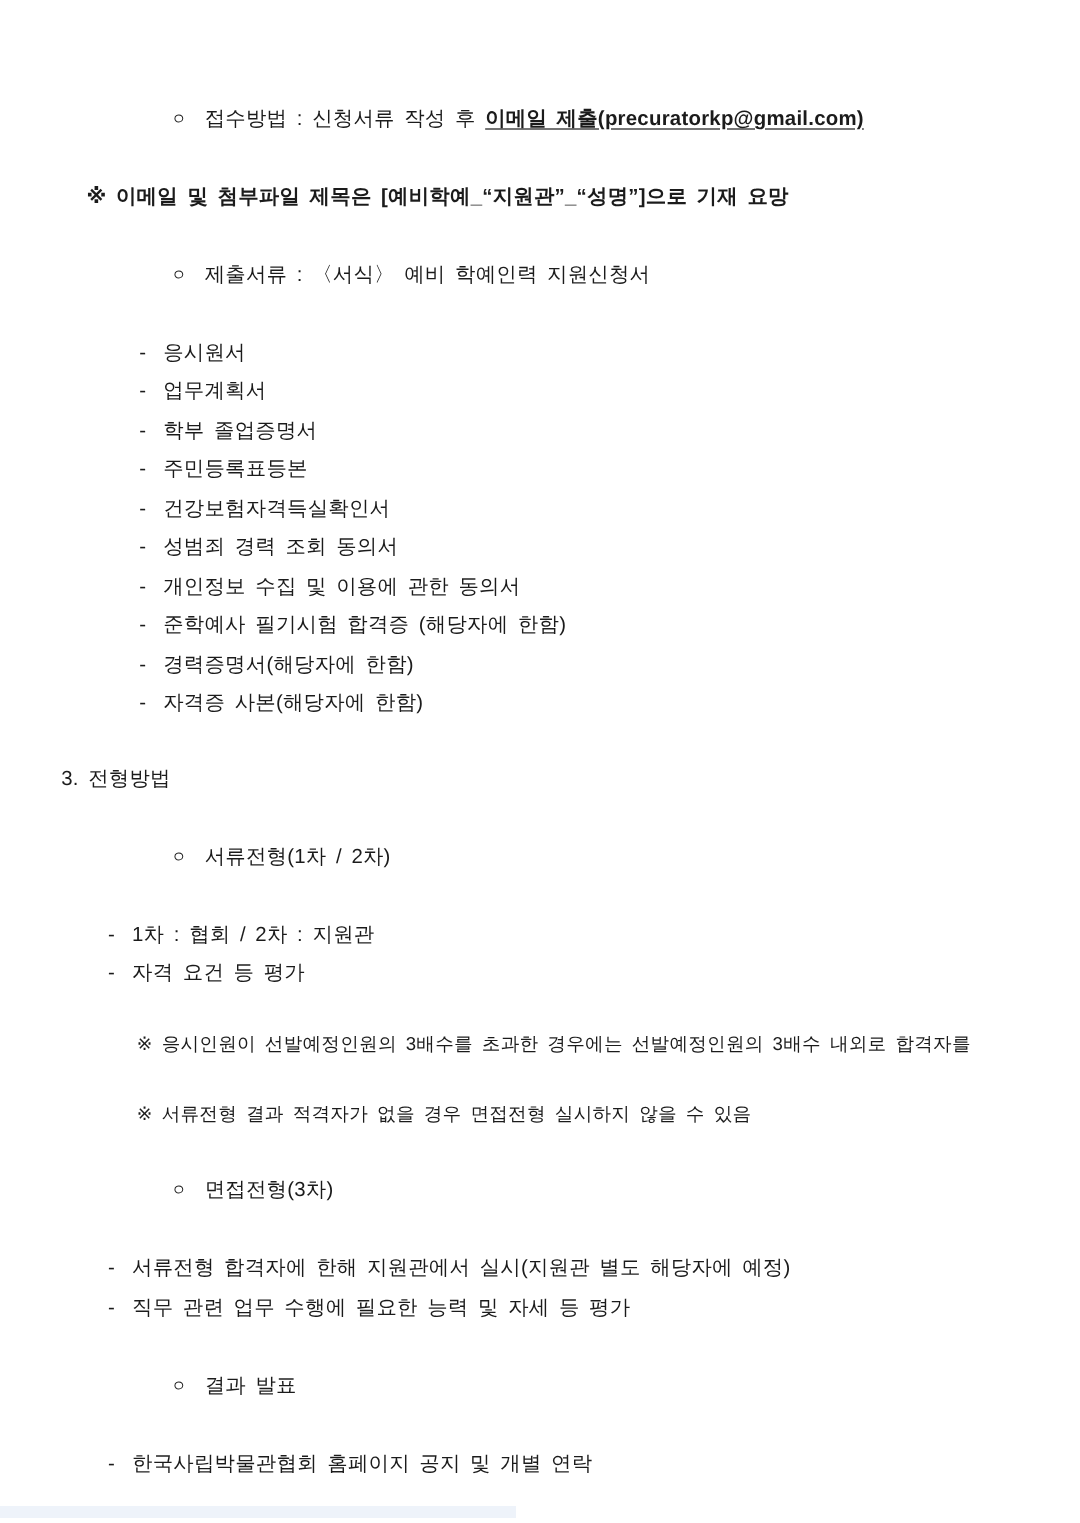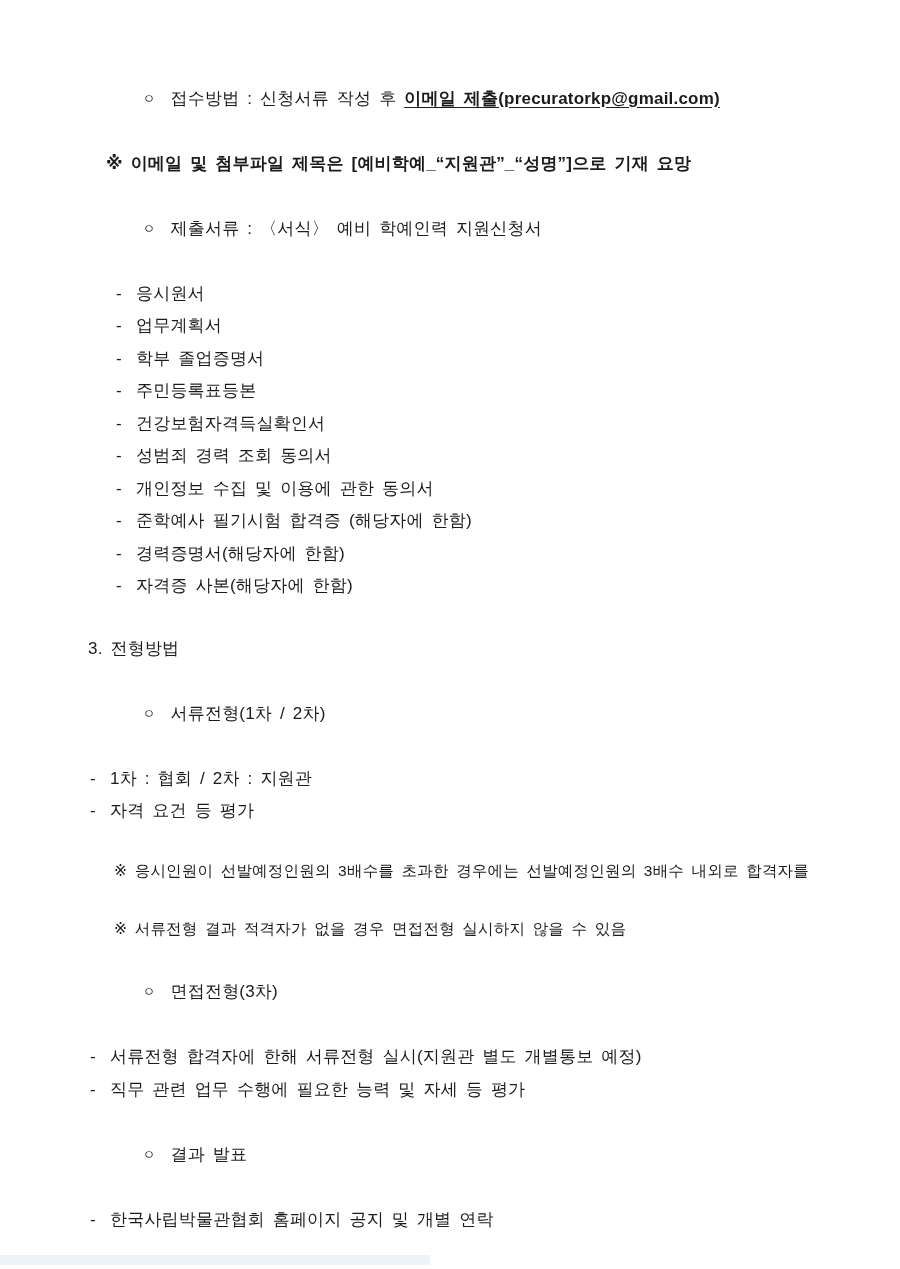--- a/index.html
+++ b/index.html
@@ -22,26 +22,26 @@
   }
   .line {
     font-size: 17px;
     line-height: 32.5px;
     white-space: pre-wrap;
     word-spacing: 3px;
     letter-spacing: 0.2px;
   }
   
   .l-bullet   { padding-left: 95px; }
-  .l-note-top { padding-left: 106px; font-weight: 700; }
+  .l-note-top { padding-left: 72px; font-weight: 700; }
   .l-doc      { padding-left: 116px; }
   .l-dash     { padding-left: 90px; }
   .l-note     { padding-left: 114px; font-size: 15.5px; line-height: 30px; margin-top: 28px; }
   .l-note-cont{ padding-left: 141px; font-size: 15.5px; line-height: 30px; }
-  .sec-title  { padding-left: 88px; }
+  .sec-title  { padding-left: 51px; }
   .sec3-title { margin-top: 30px; }
   .sec4-title { margin-top: 40px; }
 
   .bullet-circle {
     display: inline-block;
     width: 28px;
     font-size: 13px;
     vertical-align: 1px;
   }
   .bullet-dash {
@@ -96,21 +96,21 @@
     </div>
     <div class="line l-dash"><span class="bullet-dash">-</span><span>1차 : 협회 / 2차 : 지원관</span></div>
     <div class="line l-dash"><span class="bullet-dash">-</span><span>자격 요건 등 평가</span></div>
 
     <div class="line l-note">※ 응시인원이 선발예정인원의 3배수를 초과한 경우에는 선발예정인원의 3배수 내외로 합격자를</div>
     <div class="line l-note">※ 서류전형 결과 적격자가 없을 경우 면접전형 실시하지 않을 수 있음</div>
 
     <div class="line l-bullet">
       <span class="bullet-circle">ㅇ</span><span>면접전형(3차)</span>
     </div>
-    <div class="line l-dash"><span class="bullet-dash">-</span><span>서류전형 합격자에 한해 서류전형 실시(지원관 별도 개별통보 예정)</span></div>
+    <div class="line l-dash"><span class="bullet-dash">-</span><span>서류전형 합격자에 한해 지원관에서 실시(지원관 별도 해당자에 예정)</span></div>
     <div class="line l-dash"><span class="bullet-dash">-</span><span>직무 관련 업무 수행에 필요한 능력 및 자세 등 평가</span></div>
 
     <div class="line l-bullet">
       <span class="bullet-circle">ㅇ</span><span>결과 발표</span>
     </div>
     <div class="line l-dash"><span class="bullet-dash">-</span><span>한국사립박물관협회 홈페이지 공지 및 개별 연락</span></div>
 
     <div class="line sec-title sec4-title">4. 전형일정</div>
 
   </div>

